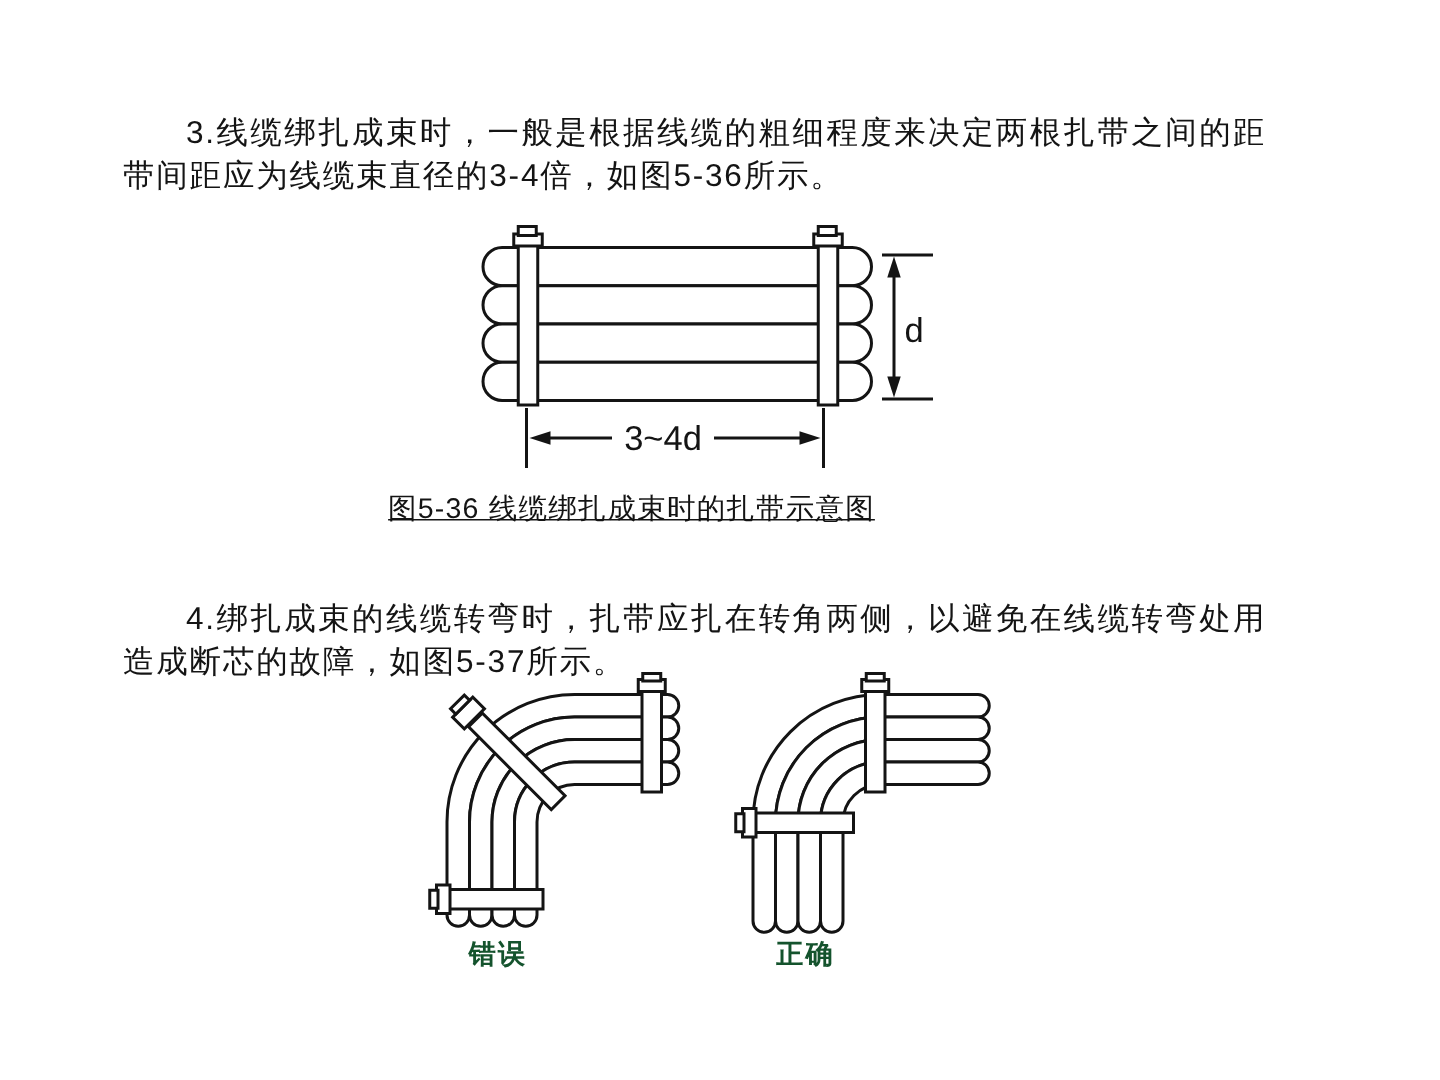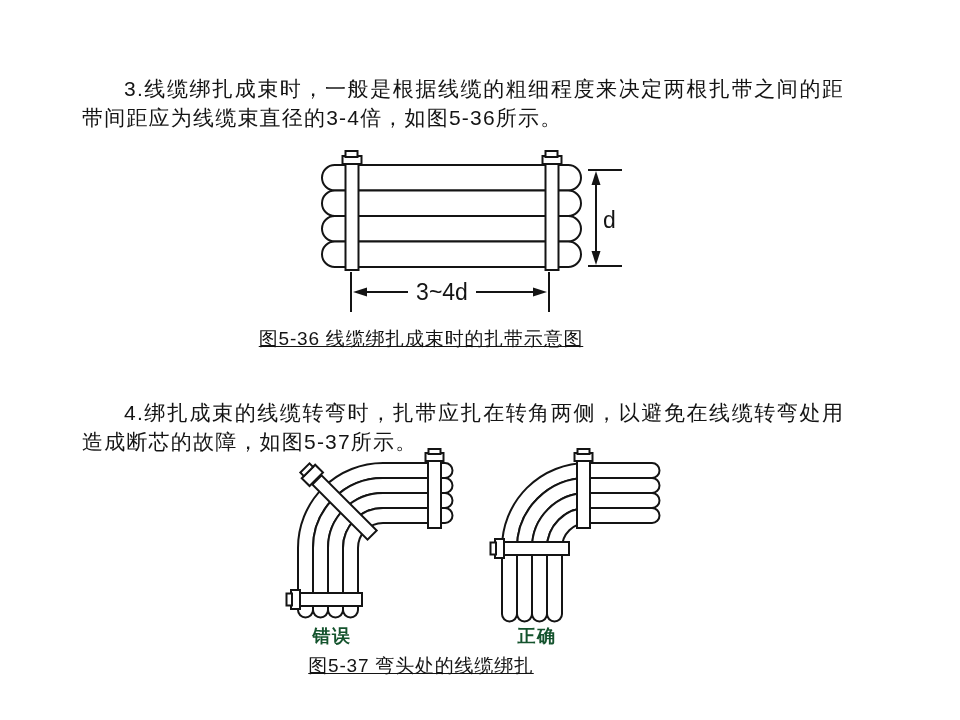--- a/index.html
+++ b/index.html
@@ -119,15 +119,14 @@
         <rect class="shp" x="223" y="94" width="66" height="13"></rect>
         <rect class="shp" x="215" y="91" width="9" height="19"></rect>
         <rect class="shp" x="210.5" y="94.5" width="5.5" height="12"></rect>
       </g>
     </g>
   </svg>
 
   <div class="fig-label" id="label-wrong">错误</div>
   <div class="fig-label" id="label-correct">正确</div>
 
-  <div class="caption" id="caption-537">图5-37 弯头处的线缆绑扎</div>
 
 </div>
 
 </body></html>

